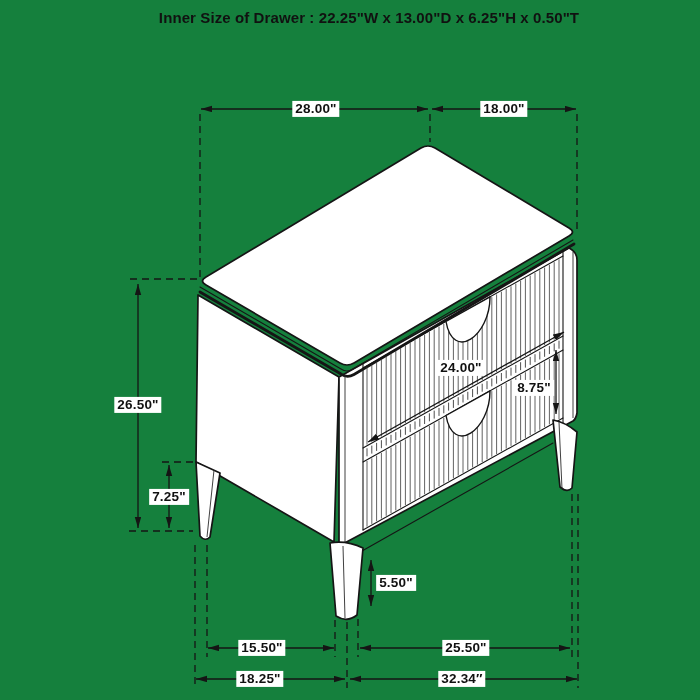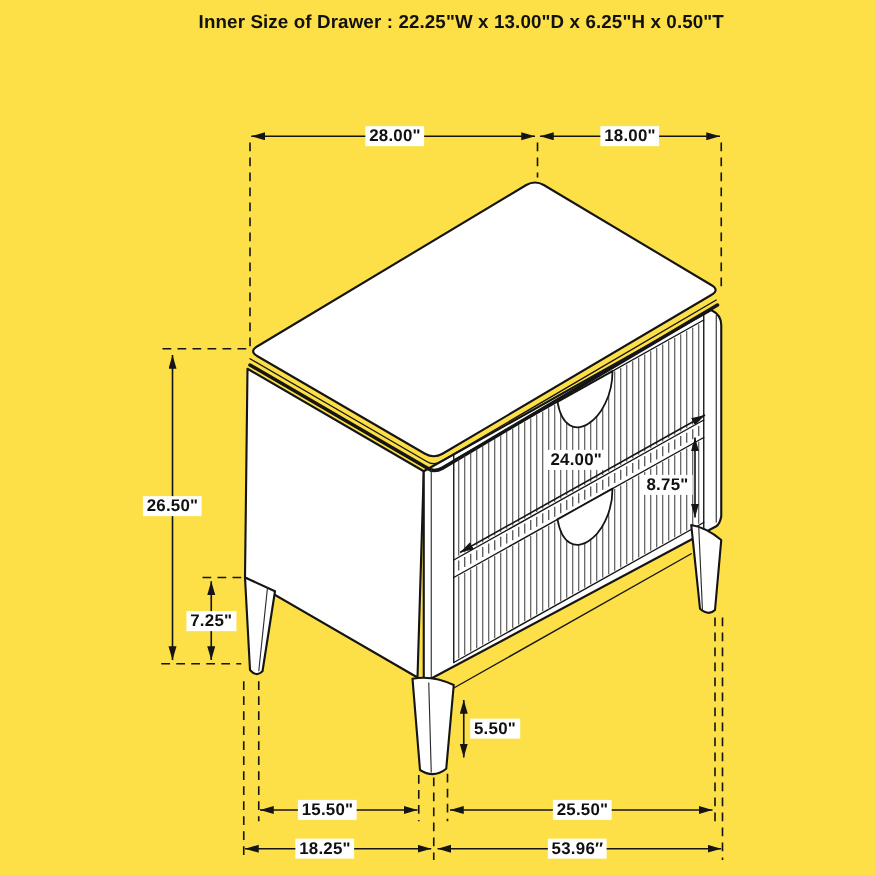--- a/index.html
+++ b/index.html
@@ -1,16 +1,16 @@
 <!DOCTYPE html>
 <html><head>
 <meta charset="utf-8">
 <style>
   html,body{margin:0;padding:0;background:#fff;}
-  .stage{position:relative;width:700px;height:700px;background:#fde047;overflow:hidden;
+  .stage{position:relative;width:700px;height:700px;background:#15803d;overflow:hidden;
          font-family:"Liberation Sans","DejaVu Sans",sans-serif;}
   .stage svg{position:absolute;left:0;top:0;}
   .lbl{position:absolute;transform:translate(-50%,-50%);background:#ffffff;
        color:#111;font-weight:bold;font-size:13.5px;line-height:1.05;
        padding:1px 3px;white-space:nowrap;letter-spacing:.2px;}
   .title-lbl{font-size:15px;letter-spacing:.1px;background:transparent;}
   
   .dim{stroke:#151515;stroke-width:1.3;}
   .dash{stroke:#151515;stroke-width:1.3;stroke-dasharray:7 5;fill:none;}
   .outline{fill:#ffffff;stroke:#151515;stroke-width:1.7;stroke-linejoin:round;stroke-linecap:round;}
@@ -229,14 +229,14 @@
   <div class="lbl" style="left:316px;top:109px">28.00"</div>
   <div class="lbl" style="left:504px;top:109px">18.00"</div>
   <div class="lbl" style="left:138px;top:405px">26.50"</div>
   <div class="lbl" style="left:169px;top:497px">7.25"</div>
   <div class="lbl" style="left:461px;top:368px">24.00"</div>
   <div class="lbl" style="left:534px;top:388px">8.75"</div>
   <div class="lbl" style="left:396px;top:583px">5.50"</div>
   <div class="lbl" style="left:262px;top:648px">15.50"</div>
   <div class="lbl" style="left:466px;top:648px">25.50"</div>
   <div class="lbl" style="left:260px;top:679px">18.25"</div>
-  <div class="lbl" style="left:462px;top:679px">53.96″</div>
+  <div class="lbl" style="left:462px;top:679px">32.34″</div>
 </div>
 
 </body></html>

